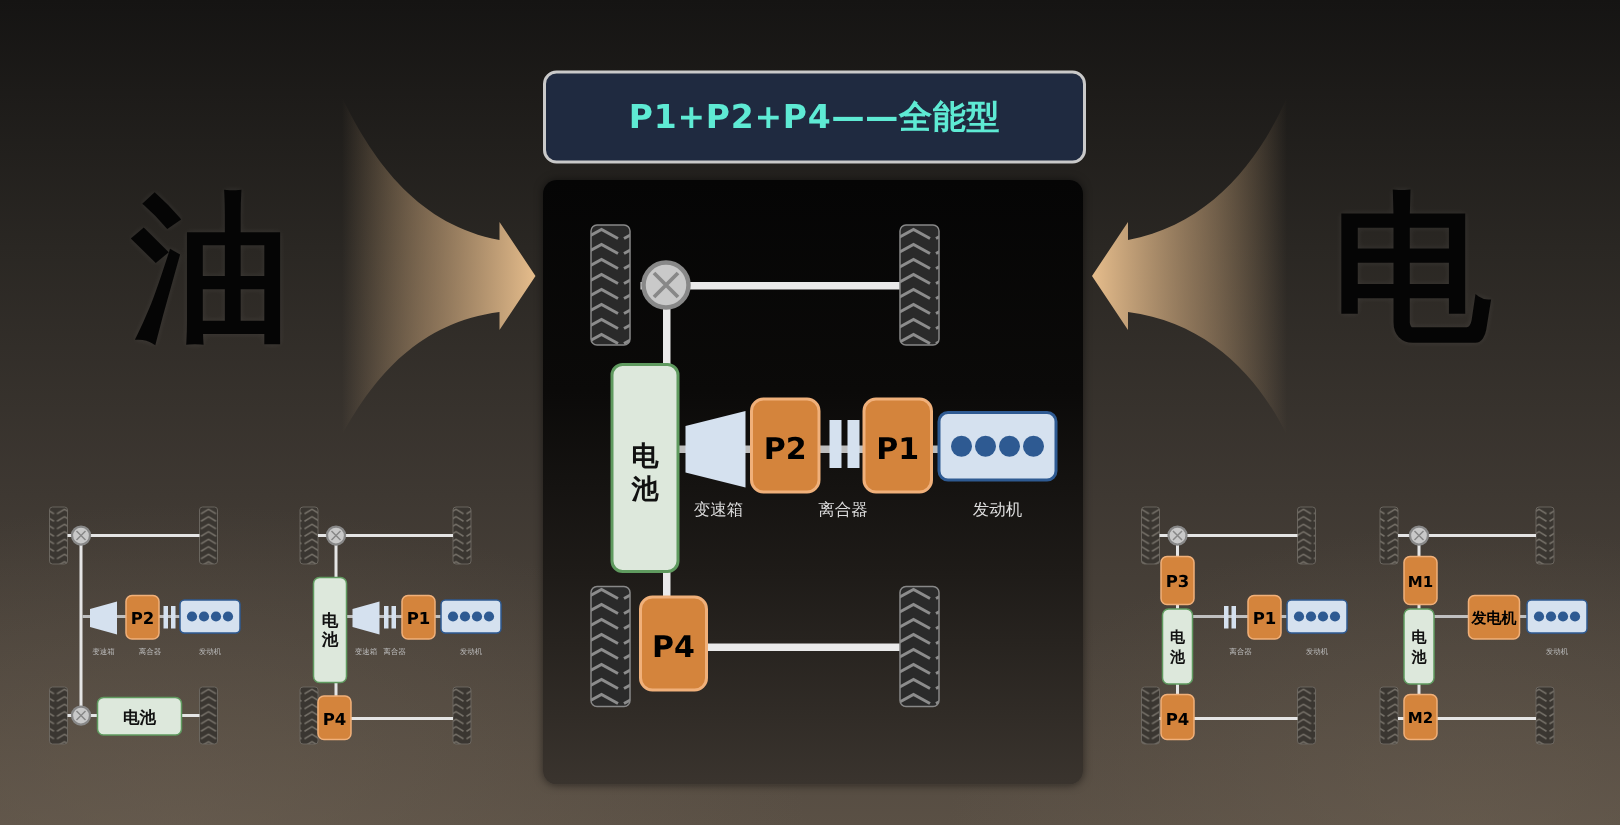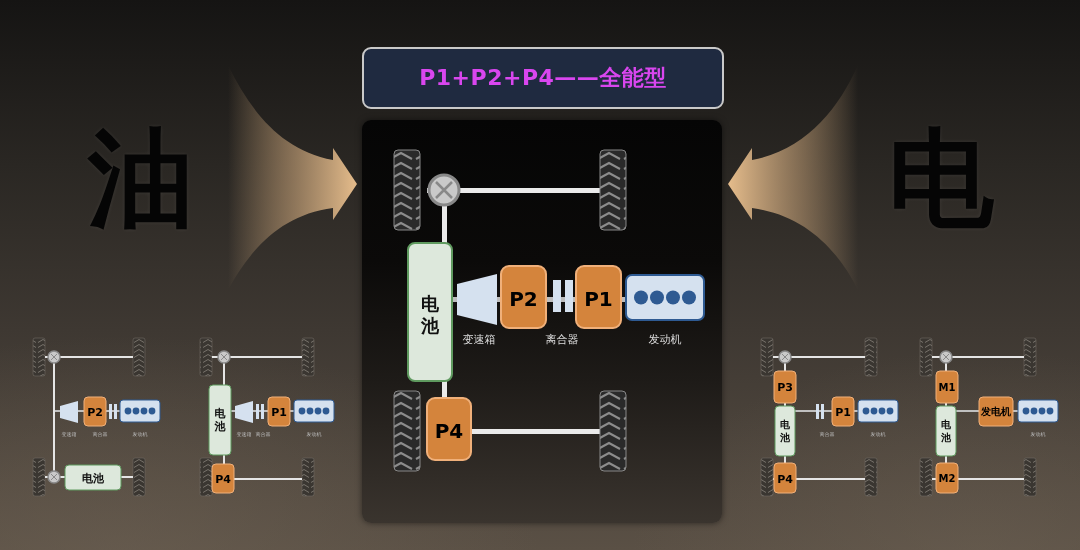--- a/index.html
+++ b/index.html
@@ -6,21 +6,21 @@
   body{width:1080px;height:550px;overflow:hidden;position:relative;
     background:
       radial-gradient(ellipse 600px 320px at 120px 560px, rgba(110,98,84,0.55), rgba(0,0,0,0) 70%),
       radial-gradient(ellipse 500px 300px at 980px 560px, rgba(110,98,84,0.5), rgba(0,0,0,0) 70%),
       linear-gradient(180deg,#151413 0%,#2a2723 30%,#3e3832 60%,#5a5045 100%);
     font-family:"DejaVu Sans","Liberation Sans",sans-serif;}
   .abs{position:absolute;}
   .bigchar{position:absolute;font-family:"DejaVu Sans",sans-serif;font-weight:bold;font-size:106px;color:#050505;line-height:1;
     text-shadow:0 0 4px rgba(255,255,255,0.08);}
   .title-box{position:absolute;left:362px;top:47px;width:358px;height:58px;background:#1f2a40;border:2px solid #c9c9c9;border-radius:9px;
-    display:flex;align-items:center;justify-content:center;color:#d946ef;font-family:"DejaVu Sans",sans-serif;font-weight:bold;font-size:22px;letter-spacing:0.5px;}
+    display:flex;align-items:center;justify-content:center;color:#5eead4;font-family:"DejaVu Sans",sans-serif;font-weight:bold;font-size:22px;letter-spacing:0.5px;}
   .panel{position:absolute;left:362px;top:120px;width:360px;height:403px;border-radius:9px;
     background:linear-gradient(180deg,#050505 0%,#0b0a09 35%,#1e1b18 65%,#3a342e 100%);box-shadow:0 0 6px rgba(0,0,0,0.5);}
   svg text{font-family:"DejaVu Sans",sans-serif;}
 </style>
 </head>
 <body>
 
 <svg class="abs" style="left:0;top:0" width="1080" height="550">
   <defs>
     <linearGradient id="arrL" x1="0" x2="1" y1="0" y2="0">

